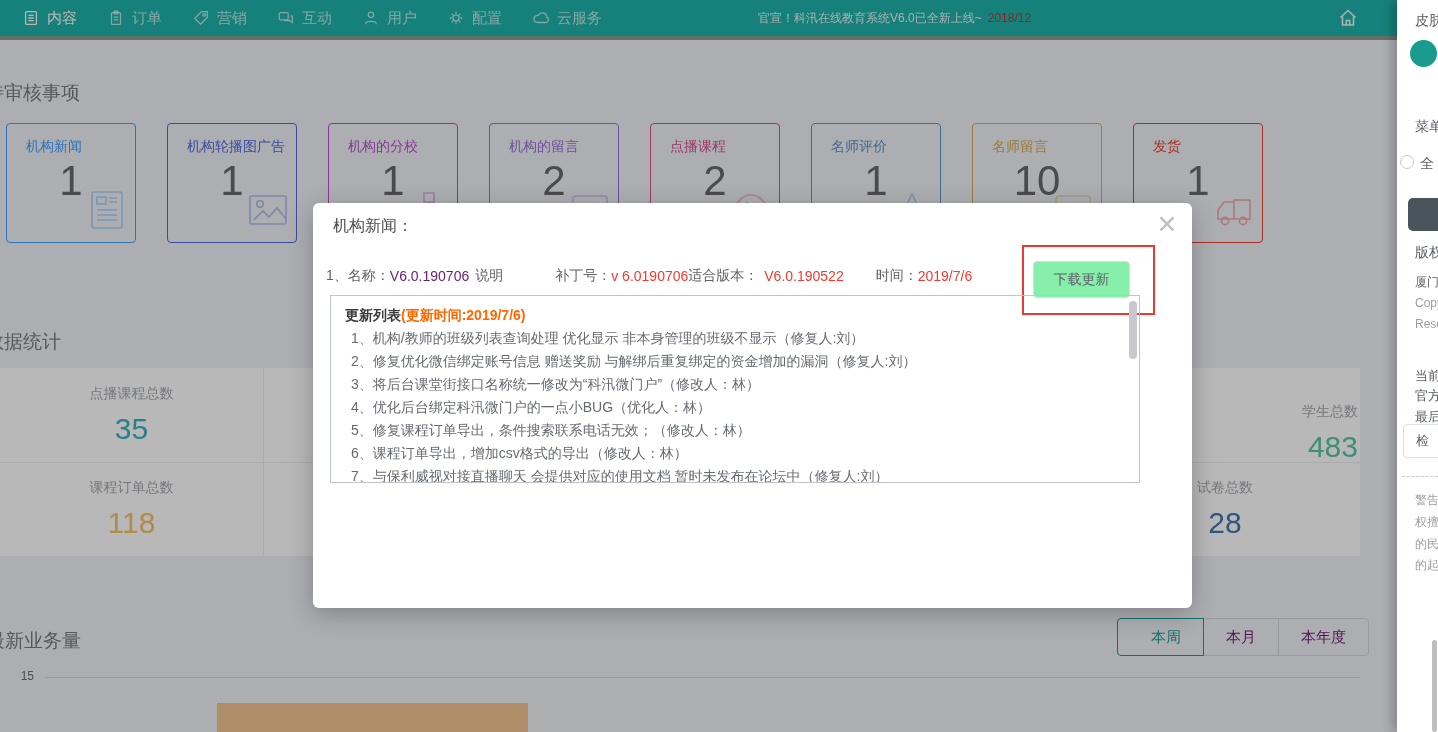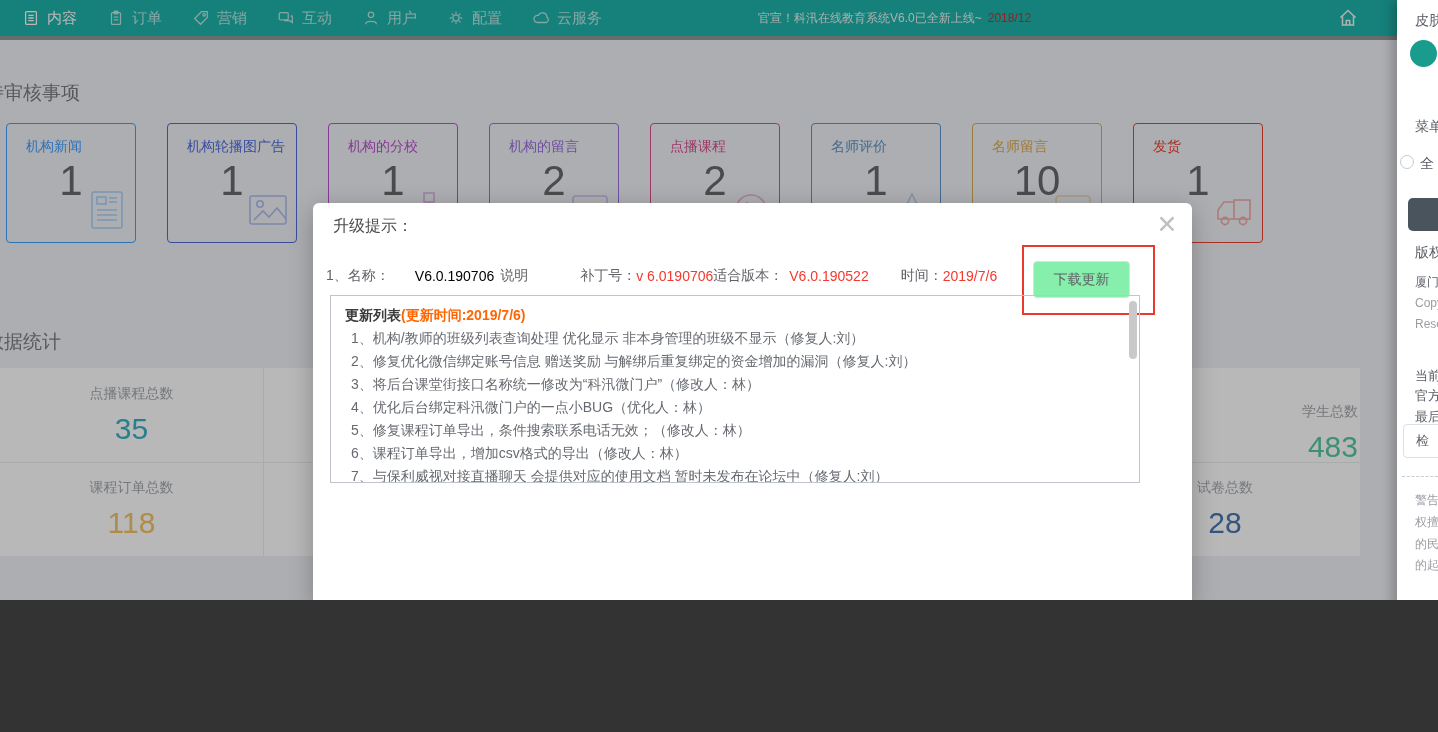--- a/index.html
+++ b/index.html
@@ -1,17 +1,17 @@
 <!DOCTYPE html>
 <html><head>
 <meta charset="utf-8">
 <style>
   * { margin:0; padding:0; box-sizing:border-box; }
   body { font-family:"Liberation Sans","DejaVu Sans",sans-serif; background:#333; }
-  .screen { position:relative; width:1438px; height:600px; overflow:hidden; background:#f0f2f5;text-decoration:underline; }
+  .screen { position:relative; width:1438px; height:732px; overflow:hidden; background:#f0f2f5;text-decoration:underline; }
 
   
   .bg { position:absolute; inset:0; }
   .nav { position:absolute; left:0; top:0; width:1438px; height:36px; background:#1fb2a9;
          display:flex; align-items:center; padding-left:16px; }
   .nav-shadow { position:absolute; left:0; top:36px; width:1438px; height:4px; background:rgba(20,40,40,.45); }
   .nav-item { display:flex; align-items:center; gap:7px; color:rgba(255,255,255,.68);
               font-size:15px; margin-right:18px; padding:0 6px; height:36px; cursor:pointer; }
   .nav-item.active { color:#ffffff; }
   .nav-item svg { display:block; }
@@ -60,21 +60,21 @@
   .overlay { position:absolute; inset:0; background:rgba(0,0,0,.28); z-index:5; }
 
   
   .modal { position:absolute; left:313px; top:203px; width:879px; height:405px; background:#fff;
            border-radius:6px; box-shadow:0 6px 24px rgba(0,0,0,.25); z-index:10; }
   .m-title { position:absolute; left:20px; top:13px; font-size:16px; color:#4c4c4e; }
   .m-close { position:absolute; left:839px; top:6px; width:30px; height:30px; font-size:25px; line-height:30px;
              text-align:center; color:#bfbfbf; cursor:pointer; font-weight:300; }
   .m-row { position:absolute; left:13px; top:64px; display:flex; align-items:center;
            font-size:14px; color:#606266; white-space:nowrap; }
-  .m-row .green { color:#000000;margin-left:25px; }
+  .m-row .green { color:#701a75; }
   .m-row .red { color:#f4392e; }
   .g52 { margin-left:52px; } .g8 { margin-left:0; } .g6 { margin-left:6px; } .g32 { margin-left:32px; }
   .m-red-rect { position:absolute; left:709px; top:42px; width:133px; height:70px; border:2px solid #e83a2e; }
   .m-dl-btn { position:absolute; left:720px; top:58px; width:97px; height:37px; background:#86efac;
               border:1px solid #dcdfe6; border-radius:4px; font-size:14px; color:#606266; cursor:pointer; }
   .m-list { position:absolute; left:17px; top:92px; width:810px; height:188px; border:1px solid #c0c4cc;
             overflow:hidden; padding:7px 18px 0 14px; }
   .m-list-head { font-size:14px; font-weight:bold; color:#3a3a3c; line-height:24px; }
   .m-list-head .orange { color:#ff6600; }
   .m-item { font-size:14px; color:#666a70; line-height:23px; padding-left:6px; white-space:nowrap; }
@@ -283,21 +283,21 @@
       <button class="tab">本年度</button>
     </div>
     <div class="axis-15">15</div>
     <div class="gridline"></div>
     <div class="chart-bar" style="background: rgb(242, 196, 144);"></div>
   </div>
 
   <div class="overlay"></div>
 
   <div class="modal">
-    <div class="m-title">升级提示：</div>
+    <div class="m-title">机构新闻：</div>
     <div class="m-close">✕</div>
 
     <div class="m-row">
       <span>1、</span>
       <span>名称：</span>
       <span class="green">V6.0.190706</span>
       <span class="g6">说明</span>
       <span class="g52">补丁号：</span>
       <span class="red">v 6.0190706</span>
       <span class="g8">适合版本：</span>

